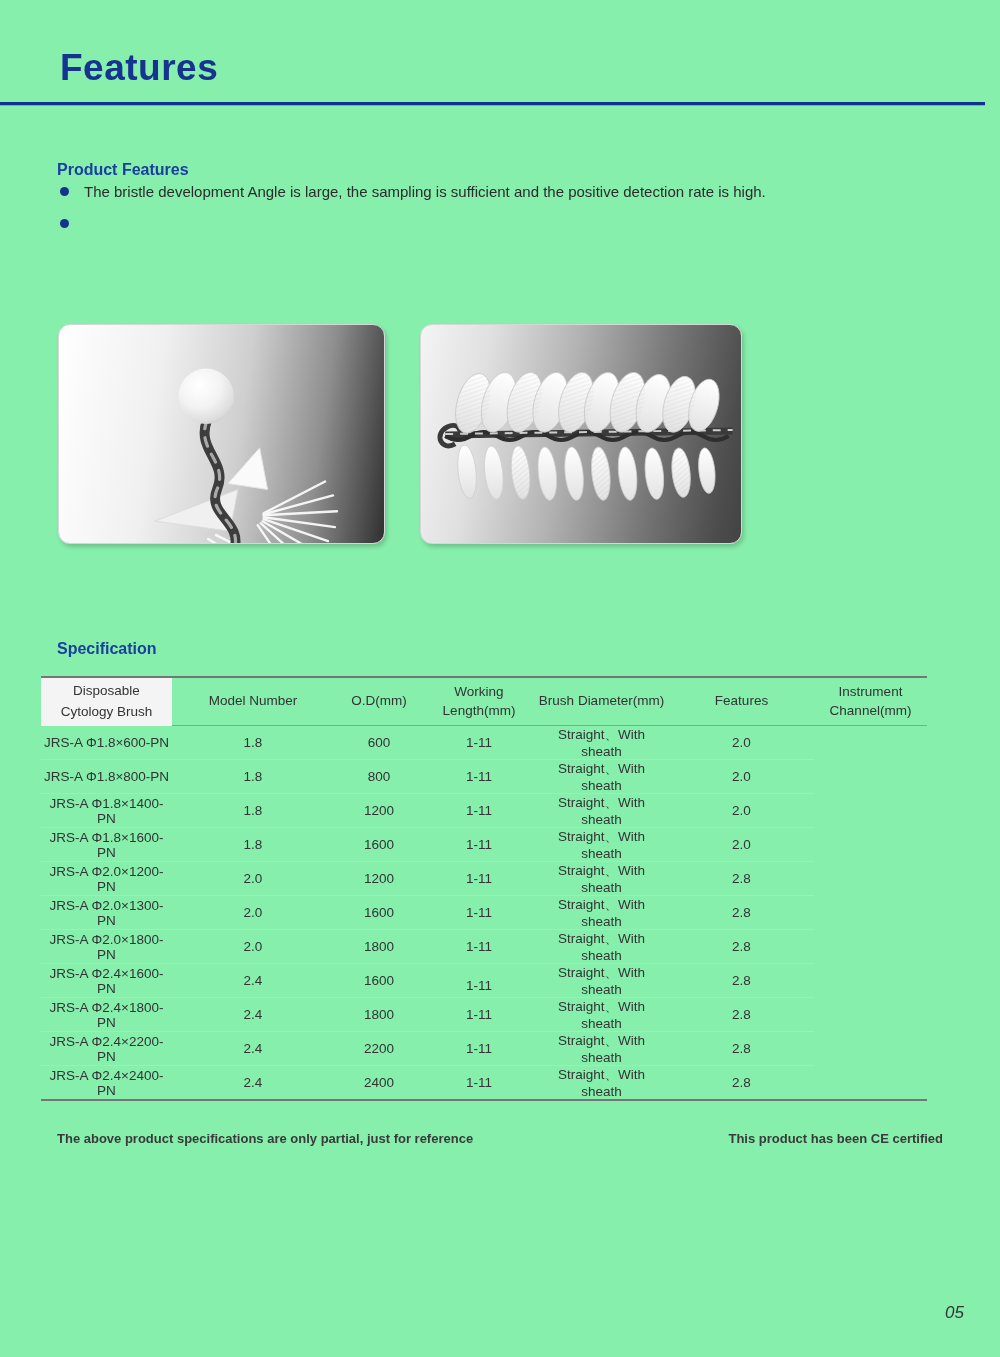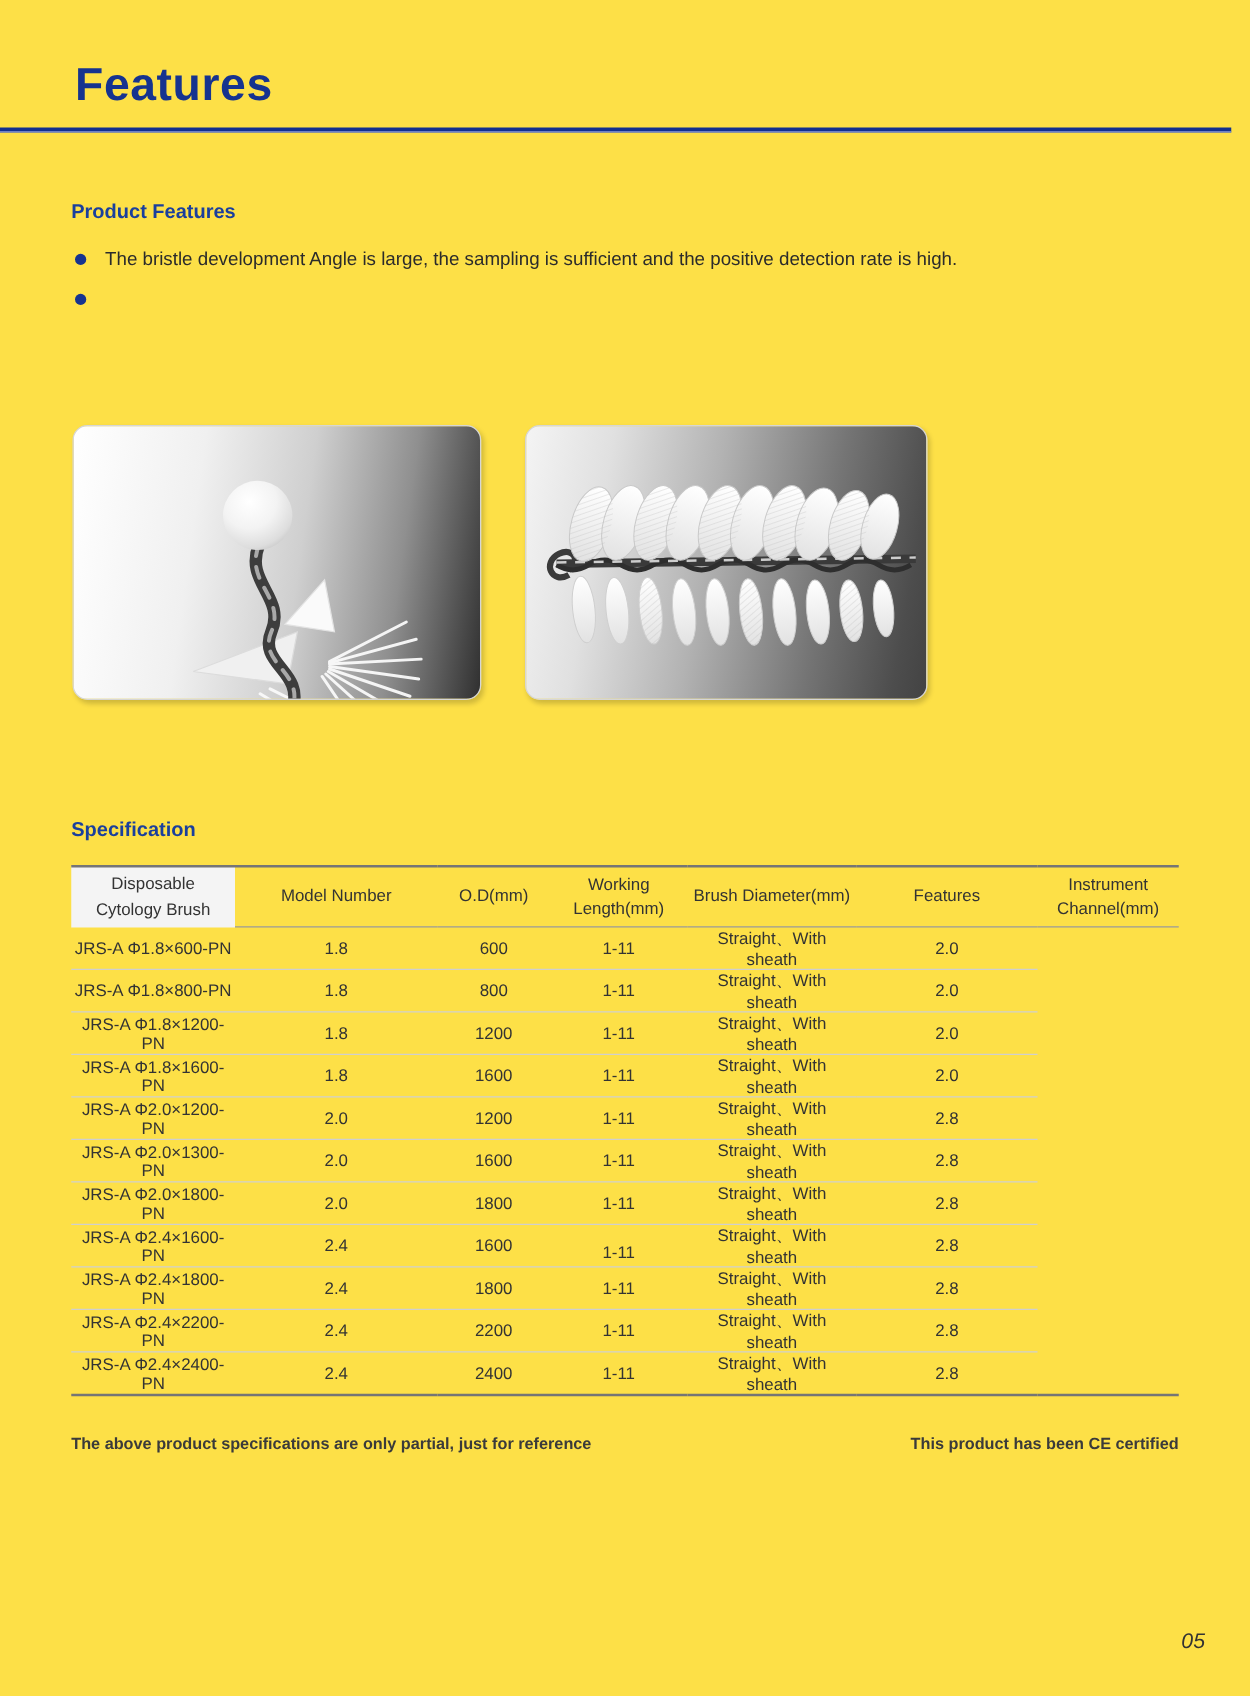--- a/index.html
+++ b/index.html
@@ -3,21 +3,21 @@
 <meta charset="utf-8">
 <style>
   * { margin: 0; padding: 0; box-sizing: border-box; }
   html, body { background: #ffffff; }
   body { font-family: "Liberation Sans", "DejaVu Sans", sans-serif; color: #333; }
 
   .page {
     position: relative;
     width: 1000px;
     height: 1357px;
-    background: #fde047;
+    background: #86efac;
     overflow: hidden;
     margin: 0 auto;
   }
 
   
   .page-title {
     margin: 47px 0 0 60px;
     font-size: 37px;
     font-weight: 600;
     color: #16338f;
@@ -33,21 +33,21 @@
 
   
   .section-heading {
     margin: 55px 0 0 57px;
     font-size: 16px;
     font-weight: 600;
     color: #1a3f9d;
   }
   .bullet-list {
     list-style: none;
-    margin: 20px 0 0 60px;
+    margin: 4px 0 0 60px;
   }
   .bullet-list li {
     display: flex;
     align-items: flex-start;
     gap: 15px;
     font-size: 15px;
     color: #2b2b2b;
     margin-bottom: 13px;
     line-height: 1.25;
   }
@@ -75,21 +75,21 @@
     position: relative;
   }
   .product-image svg { display: block; width: 100%; height: 100%; }
   .product-image.left  { width: 327px; background: linear-gradient(98deg,#ffffff 0%,#f0f0f0 30%,#cfcfcf 55%,#8f8f8f 78%,#4a4a4a 94%,#303030 100%); }
   .product-image.right { width: 322px; background: linear-gradient(100deg,#f4f4f4 0%,#e0e0e0 20%,#b2b2b2 45%,#757575 72%,#4d4d4d 92%,#434343 100%); }
 
   
   .spec-heading { margin: 96px 0 0 57px; }
 
   table.spec-table {
-    margin: 18px 0 0 57px;
+    margin: 18px 0 0 41px;
     width: 886px;
     border-collapse: collapse;
     table-layout: fixed;
     border-top: 2px solid #757575;
     border-bottom: 2px solid #757575;
     font-size: 13.5px;
     color: #333;
   }
   .spec-table th {
     font-weight: 400;
@@ -284,21 +284,21 @@
         </tr>
         <tr>
           <td><span>JRS-A Φ1.8×800-PN</span></td>
           <td><span>1.8</span></td>
           <td><span>800</span></td>
           <td><span>1-11</span></td>
           <td><span>Straight、With sheath</span></td>
           <td><span>2.0</span></td>
         </tr>
         <tr>
-          <td><span>JRS-A Φ1.8×1200-PN</span></td>
+          <td><span>JRS-A Φ1.8×1400-PN</span></td>
           <td><span>1.8</span></td>
           <td><span>1200</span></td>
           <td><span>1-11</span></td>
           <td><span>Straight、With sheath</span></td>
           <td><span>2.0</span></td>
         </tr>
         <tr>
           <td><span>JRS-A Φ1.8×1600-PN</span></td>
           <td><span>1.8</span></td>
           <td><span>1600</span></td>

